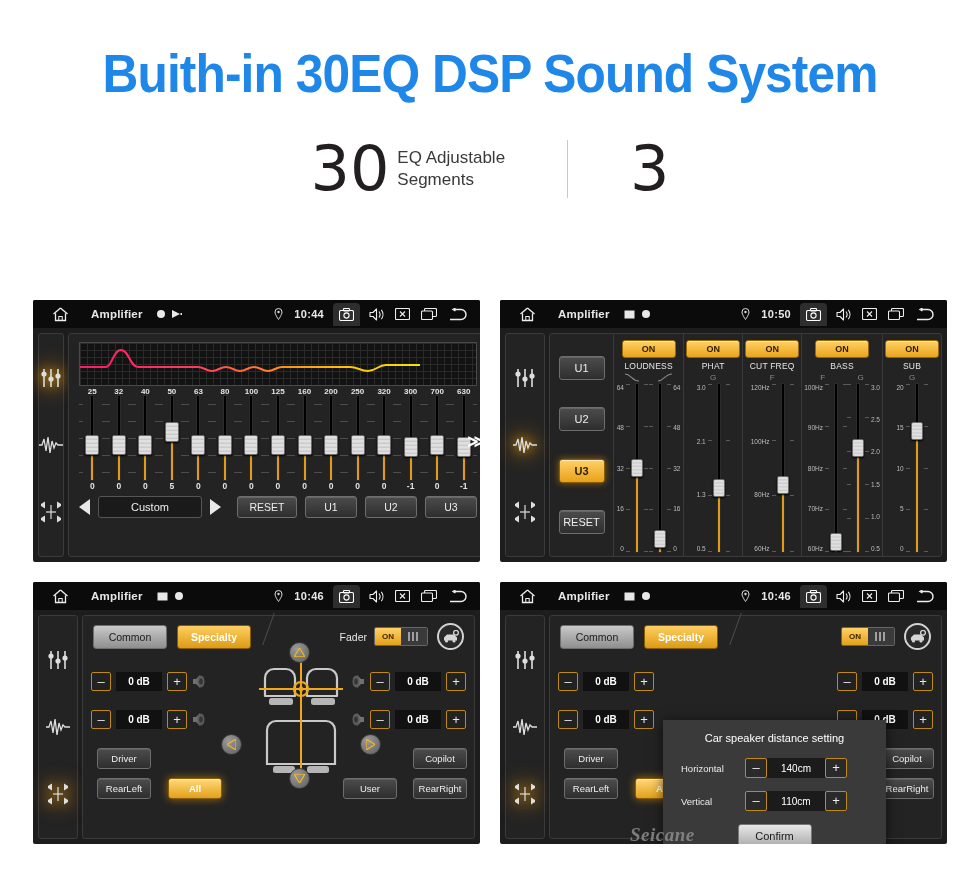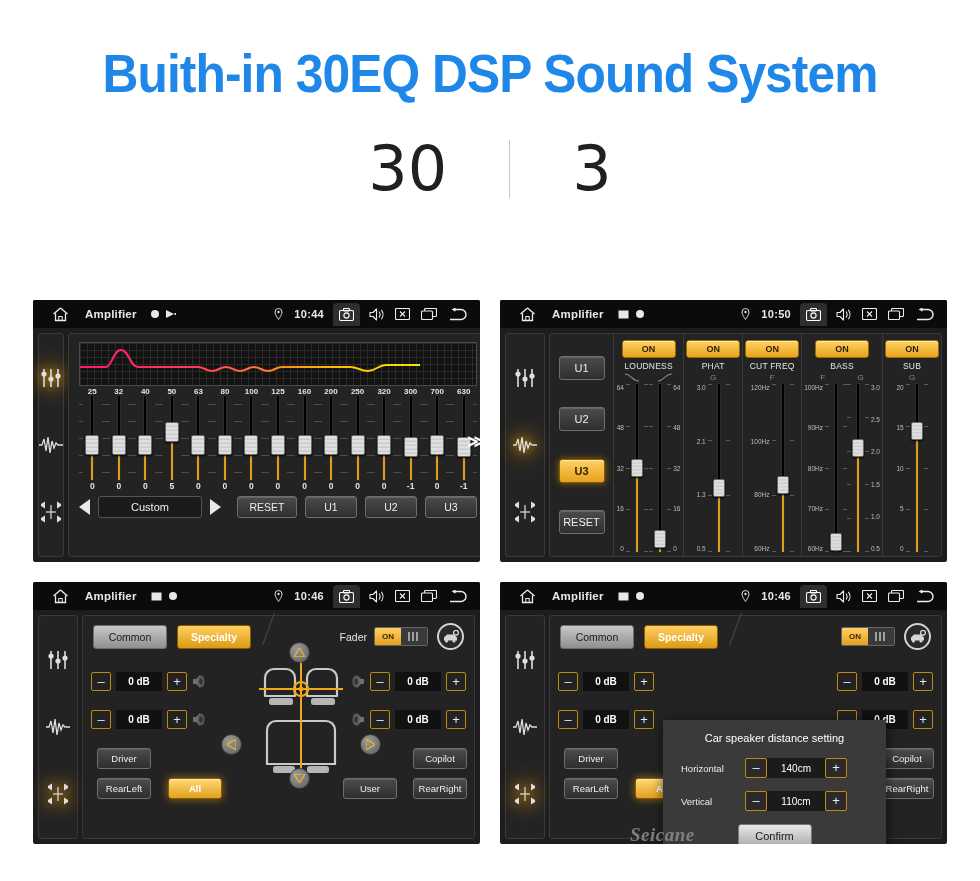--- a/index.html
+++ b/index.html
@@ -79,21 +79,21 @@
     background: #0b0b0b;
     display: flex;
     align-items: center;
     padding: 0 10px;
     color: #e8e8e8;
     font-size: 11px;
     position: relative;
     z-index: 5;
   }
   .sb-home { width: 34px; display:flex; justify-content:center; }
-  .sb-title { font-weight: bold; font-size: 11.5px; margin-left: 8px; letter-spacing: .2px;}
+  .sb-title { font-weight: bold; font-size: 11.5px; margin-left: 14px; letter-spacing: .2px;}
   .sb-mini { display:flex; gap:7px; align-items:center; margin-left:14px; }
   .sb-spacer { flex: 1; }
   .sb-right { display:flex; align-items:center; gap:11px; }
   .sb-time { font-size: 11px; font-weight:bold; letter-spacing:.3px; }
   .sb-cam {
     background:#2e2e2e; border-radius:4px 4px 0 0;
     padding: 5px 6px 5px 6px; margin: 0 -2px; display:flex; align-items:center;
   }
   svg { display:block; }
 
@@ -328,20 +328,24 @@
   }
 </style>
 </head>
 <body>
 
 <div class="hero-title">Buith-in 30EQ DSP Sound System</div>
 
 <div class="stats-row">
   <div class="stat">
     <div class="stat-num">30</div>
+    <div class="stat-txt">
+      <div>EQ Adjustable</div>
+      <div>Segments</div>
+    </div>
   </div>
   <div class="stat-divider"></div>
   <div class="stat">
     <div class="stat-num">3</div>
   </div>
 </div>
 
 <div class="panels">
 
   <div class="screen">

